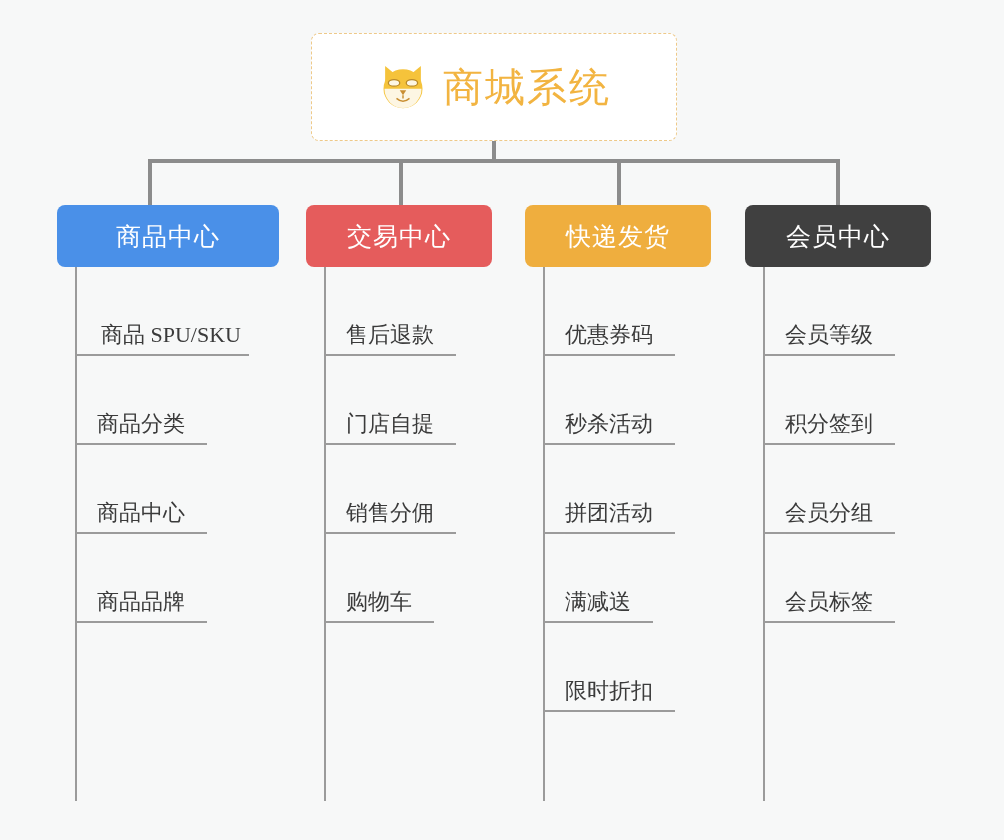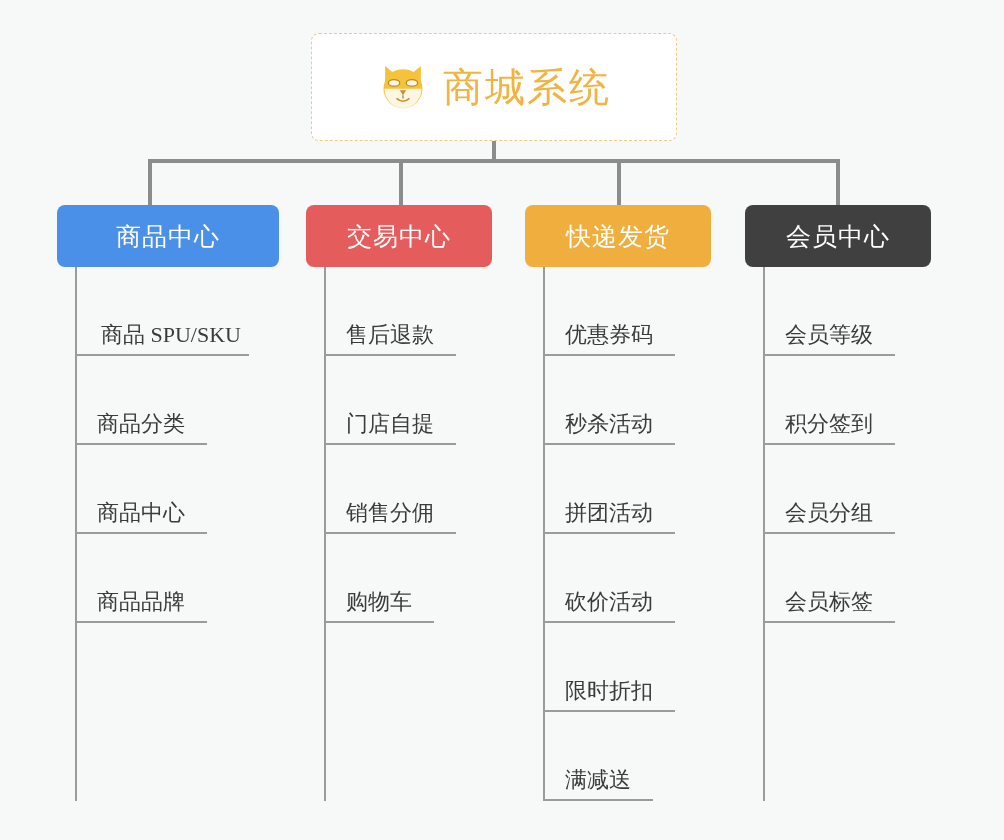--- a/index.html
+++ b/index.html
@@ -194,27 +194,24 @@
         <li class="leaf">
             <span class="leaf-inner">优惠券码</span>
           </li>
         <li class="leaf">
             <span class="leaf-inner">秒杀活动</span>
           </li>
         <li class="leaf">
             <span class="leaf-inner">拼团活动</span>
           </li>
         <li class="leaf">
-            <span class="leaf-inner">砍价活动</span>
+            <span class="leaf-inner">满减送</span>
           </li>
         <li class="leaf">
             <span class="leaf-inner">限时折扣</span>
-          </li>
-        <li class="leaf">
-            <span class="leaf-inner">满减送</span>
           </li>
       </ul>
     </div>
   </div>
 
   <div class="column" style="left:745px; width:186px;">
     <div class="col-head" style="background:#404040; width:186px;">会员中心</div>
     <div class="col-body">
       <div class="spine" style="height:534px;"></div>
       <ul class="leaf-list">

